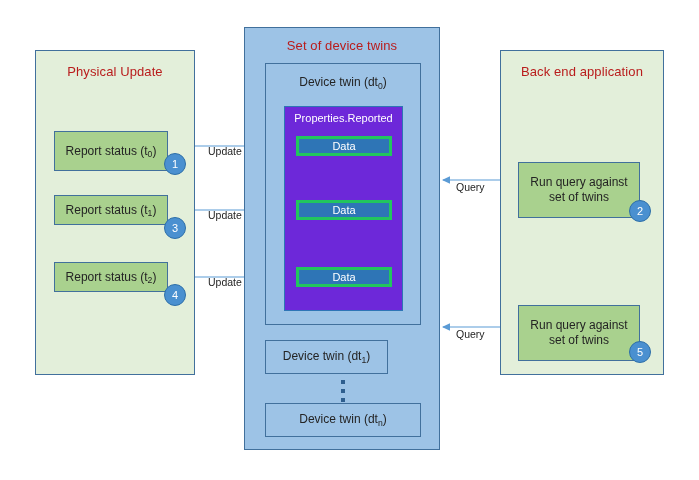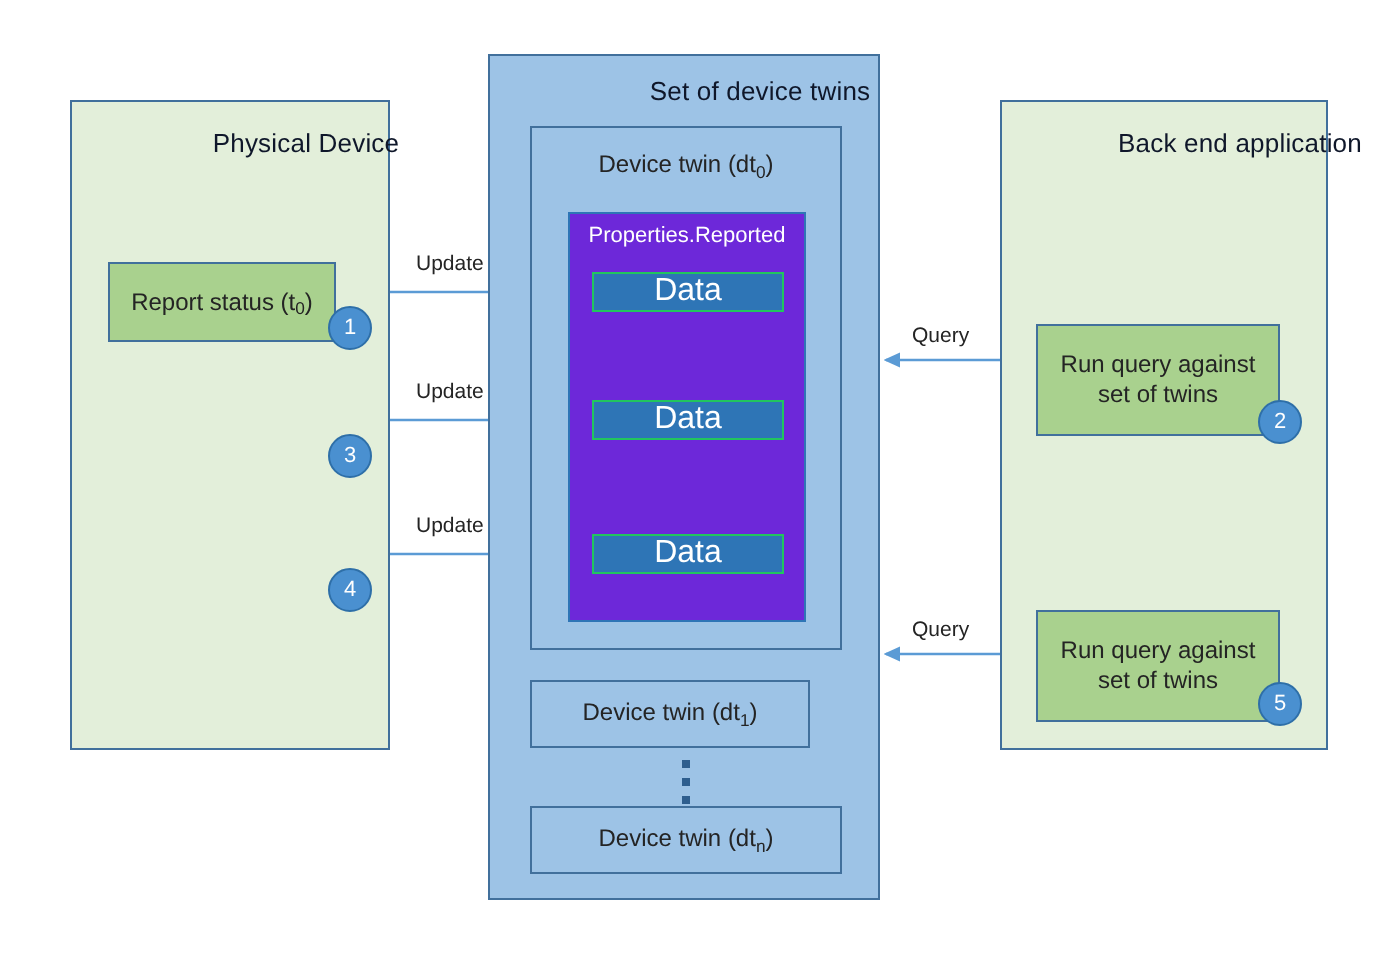--- a/index.html
+++ b/index.html
@@ -37,23 +37,22 @@
     background: #9DC3E6;
     border: 1px solid #41709C;
   }
 
   .container-title {
     position: absolute;
     left: 0;
     width: 100%;
     text-align: center;
     font-size: 13px;
-    color: #0f172a;
+    color: #b91c1c;
     letter-spacing: 0.1px;
-    padding-left: 38px;
   }
 
   
   .twin-panel {
     background: #9DC3E6;
     border: 1px solid #41709C;
   }
   .twin-label {
     position: absolute;
     left: 0;
@@ -74,26 +73,26 @@
     top: 5px;
     width: 100%;
     text-align: center;
     font-size: 11px;
     color: #ffffff;
   }
 
   .data-box {
     position: absolute;
     background: #2E75B6;
-    border: 1px solid #22c55e;
+    border: 3px solid #22c55e;
     box-sizing: border-box;
     display: flex;
     align-items: center;
     justify-content: center;
-    font-size: 16px;
+    font-size: 11px;
     color: #ffffff;
   }
 
   
   .action-box {
     position: absolute;
     background: #A9D18E;
     border: 1px solid #41709C;
     box-sizing: border-box;
     display: flex;
@@ -120,20 +119,21 @@
     justify-content: center;
     box-sizing: border-box;
   }
 
   
   .arrow-label {
     position: absolute;
     font-size: 10.5px;
     color: #242424;
     white-space: nowrap;
+    margin-top: 19px;
   }
 
   
   .vdots {
     position: absolute;
     display: flex;
     flex-direction: column;
     justify-content: space-between;
     align-items: center;
   }
@@ -176,49 +176,55 @@
 
     <path d="M168,146 L296,146" stroke="#5B9BD5" stroke-width="1.2" fill="none" marker-end="url(#arrowRight)"></path>
     <path d="M168,210 L296,210" stroke="#5B9BD5" stroke-width="1.2" fill="none" marker-end="url(#arrowRight)"></path>
     <path d="M168,277 L296,277" stroke="#5B9BD5" stroke-width="1.2" fill="none" marker-end="url(#arrowRight)"></path>
 
     <path d="M517,180 L443,180" stroke="#5B9BD5" stroke-width="1.2" fill="none" marker-end="url(#arrowLeft)"></path>
     <path d="M517,327 L443,327" stroke="#5B9BD5" stroke-width="1.2" fill="none" marker-end="url(#arrowLeft)"></path>
   </svg>
 
   <div class="box container-green" style="left:35px; top:50px; width:160px; height:325px;">
-    <div class="container-title" style="top:13px;">Physical Device</div>
+    <div class="container-title" style="top:13px;">Physical Update</div>
   </div>
 
   <div class="action-box" style="left:54px; top:131px; width:114px; height:40px;">
     <span><span>Report status (t</span><sub>0</sub><span>)</span></span>
   </div>
   <div class="badge" style="left:164px; top:153px;">1</div>
 
+  <div class="action-box" style="left:54px; top:195px; width:114px; height:30px;">
+    <span><span>Report status (t</span><sub>1</sub><span>)</span></span>
+  </div>
   <div class="badge" style="left:164px; top:217px;">3</div>
 
+  <div class="action-box" style="left:54px; top:262px; width:114px; height:30px;">
+    <span><span>Report status (t</span><sub>2</sub><span>)</span></span>
+  </div>
   <div class="badge" style="left:164px; top:284px;">4</div>
 
   <div class="box container-blue" style="left:244px; top:27px; width:196px; height:423px;">
     <div class="container-title" style="top:10px;">Set of device twins</div>
   </div>
 
   <div class="box twin-panel" style="left:265px; top:63px; width:156px; height:262px;">
     <div class="twin-label" style="top:11px;"><span>Device twin (dt</span><sub>0</sub><span>)</span></div>
   </div>
 
   <div class="box props-panel" style="left:284px; top:106px; width:119px; height:205px;">
     <div class="props-title">Properties.Reported</div>
   </div>
 
   <div class="data-box" style="left:296px; top:136px; width:96px; height:20px;">Data</div>
   <div class="data-box" style="left:296px; top:200px; width:96px; height:20px;">Data</div>
   <div class="data-box" style="left:296px; top:267px; width:96px; height:20px;">Data</div>
 
-  <div class="box twin-panel" style="left:265px; top:340px; width:140px; height:34px;">
+  <div class="box twin-panel" style="left:265px; top:340px; width:123px; height:34px;">
     <div class="twin-label" style="top:8px;"><span>Device twin (dt</span><sub>1</sub><span>)</span></div>
   </div>
 
   <div class="vdots" style="left:341px; top:380px; width:4px; height:22px;">
     <i></i>
       <i></i>
       <i></i>
   </div>
 
   <div class="box twin-panel" style="left:265px; top:403px; width:156px; height:34px;">

